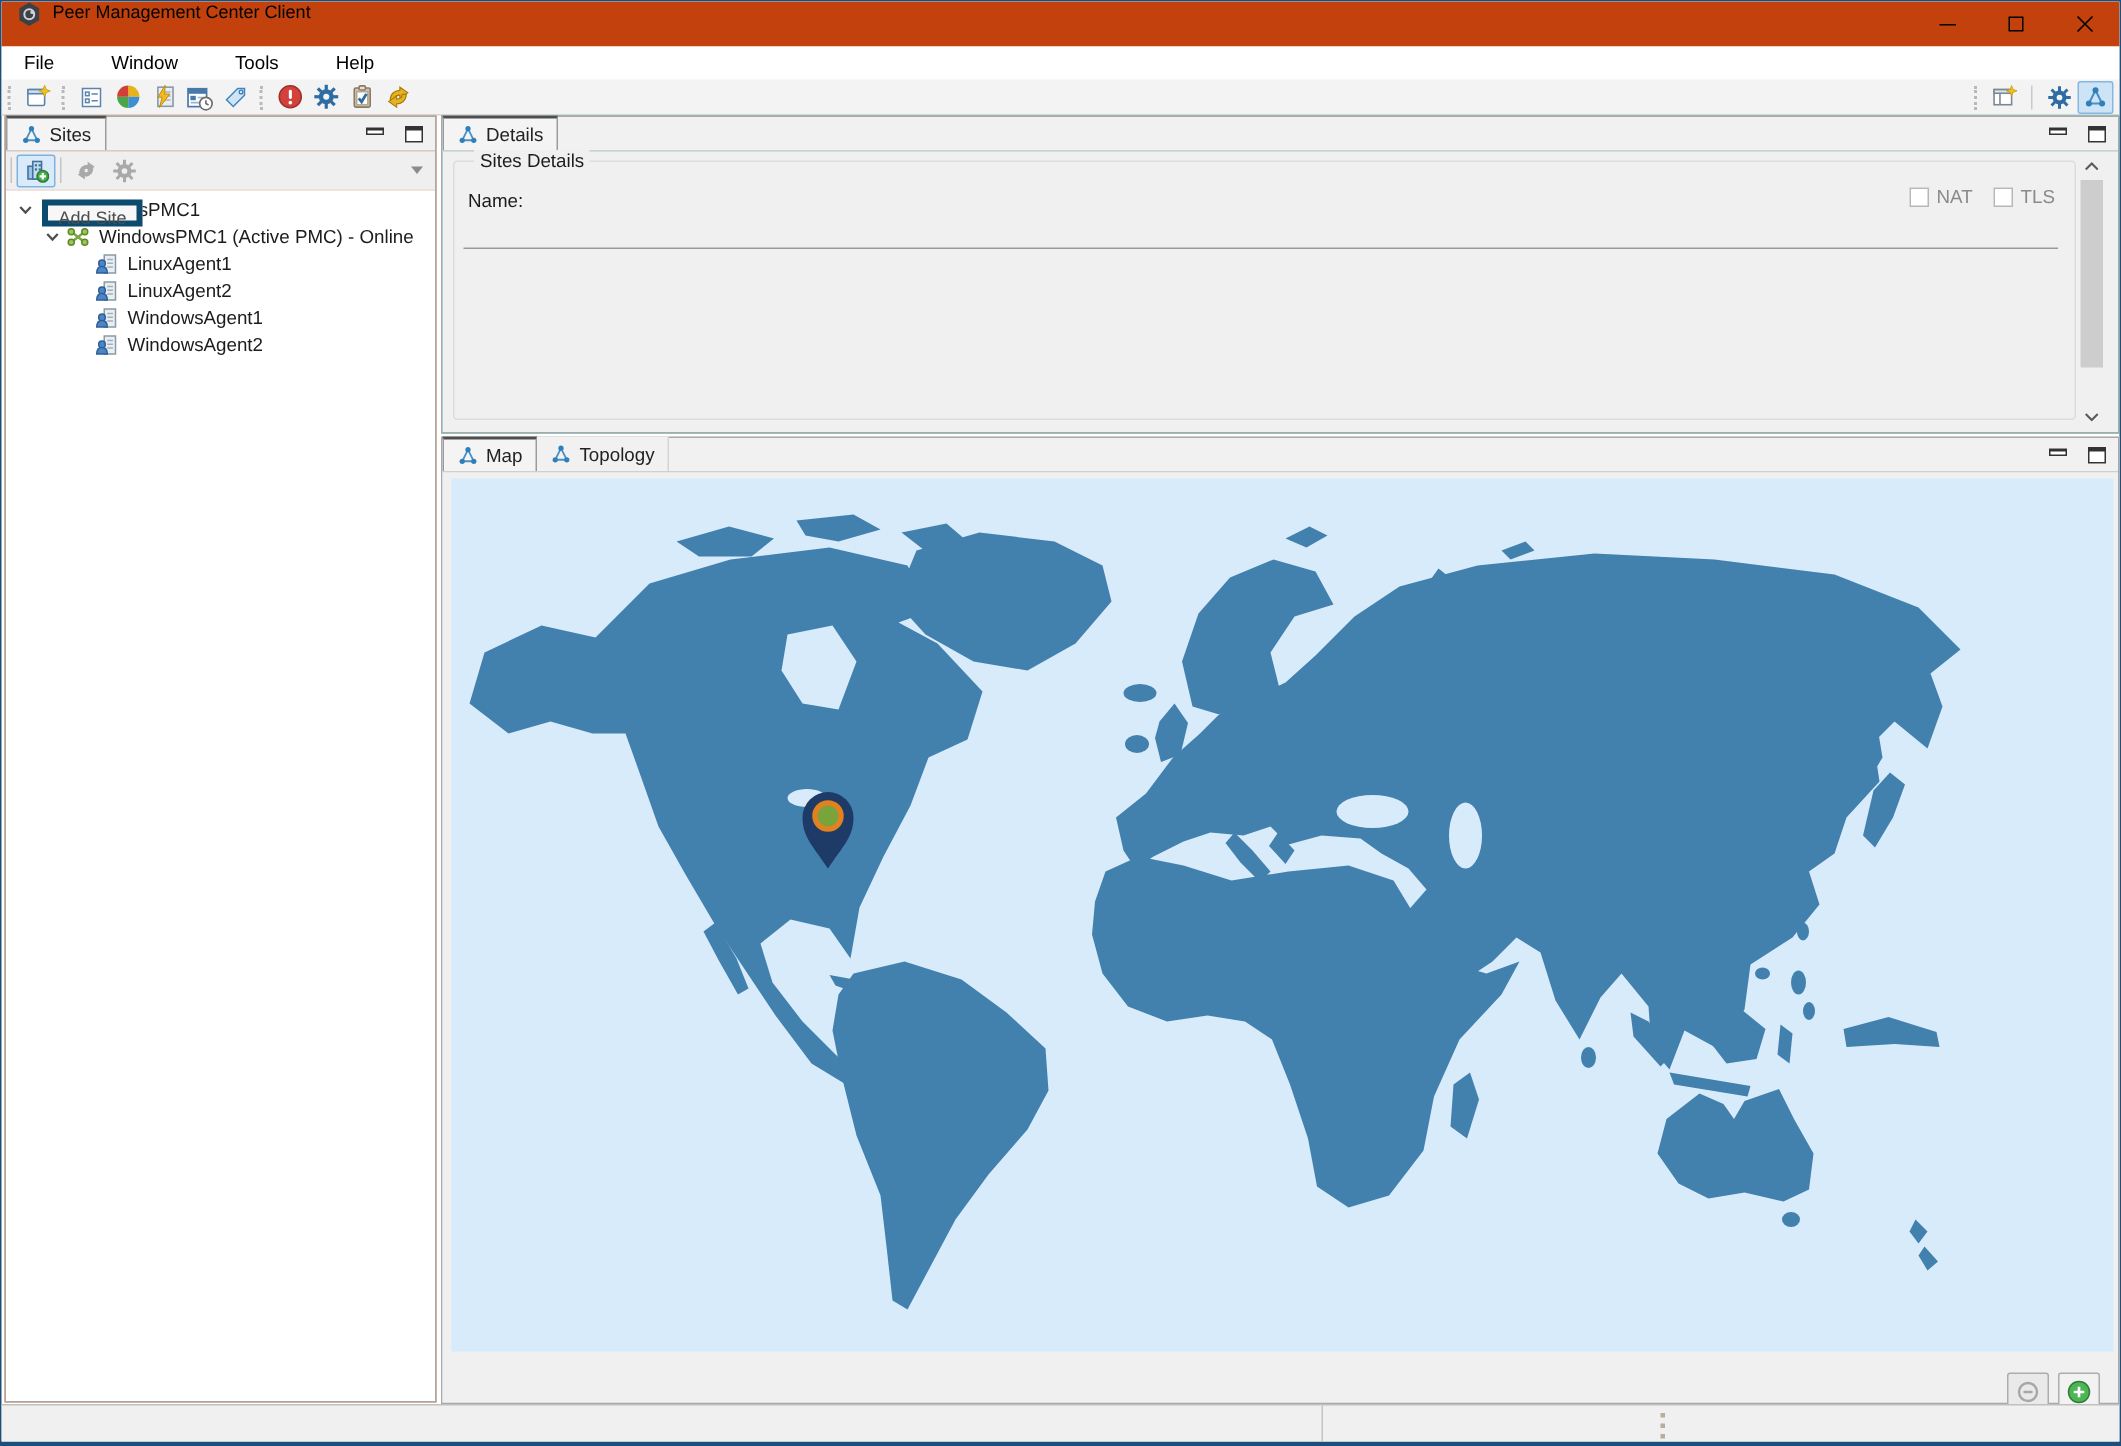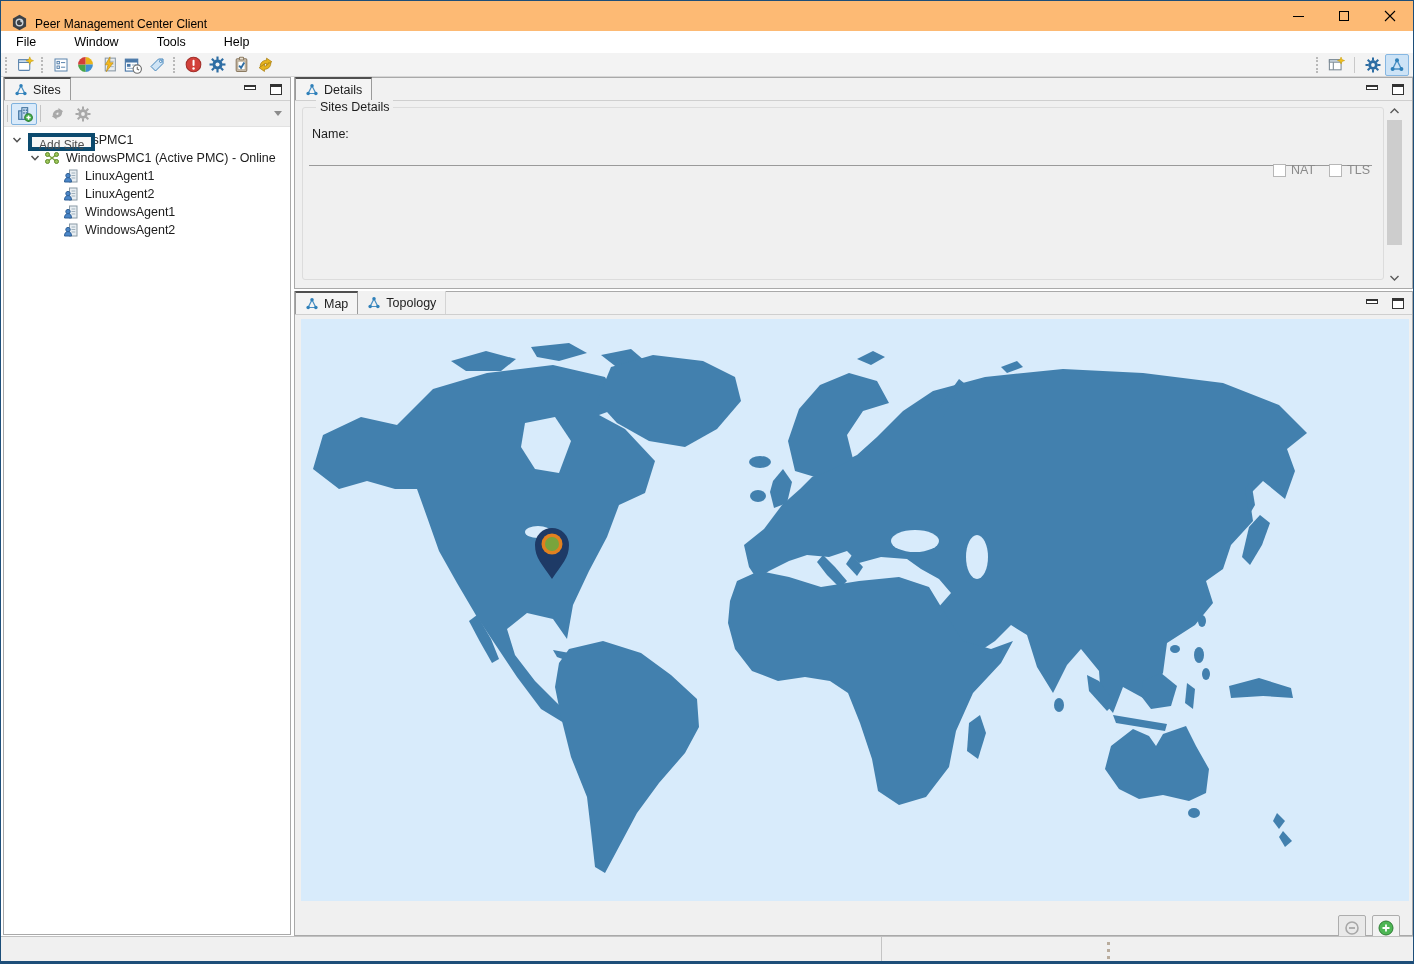--- a/index.html
+++ b/index.html
@@ -3,21 +3,21 @@
 <meta charset="utf-8">
 <style>
   * { box-sizing: border-box; margin: 0; padding: 0; }
   html,body { background:#cfcfcf; font-family:"Liberation Sans", sans-serif; }
   .window{
     position:relative; width:1414px; height:964px; background:#ffffff;
     border:1px solid #1d4e79; border-bottom:3px solid #1d4e79; overflow:hidden;
     font-size:12.5px; color:#111;
   }
   
-  .titlebar{position:absolute;left:0;top:0;right:0;height:30px;background:#fdba74;display:flex;align-items:flex-end;}
+  .titlebar{position:absolute;left:0;top:0;right:0;height:30px;background:#c2410c;display:flex;align-items:flex-start;}
   .titlebar .logo{margin-left:10px;width:17px;height:17px;flex:0 0 auto;}
   .titlebar .title{margin-left:7px;font-size:12px;color:#000;}
   .win-controls{margin-left:auto;display:flex;height:30px;}
   .win-btn{width:46px;height:30px;display:flex;align-items:center;justify-content:center;}
   .glyph-min{width:11px;height:1px;background:#000;}
   .glyph-max{width:10px;height:10px;border:1px solid #000;}
   
   .menubar{position:absolute;left:0;top:30px;right:0;height:22px;background:#fff;display:flex;align-items:center;padding-left:6px;gap:20px;}
   .menu-item{padding:0 9px;height:22px;line-height:22px;font-size:12.5px;color:#000;}
   
@@ -50,21 +50,21 @@
   .tree-row .tlabel{margin-left:4px;}
   .tooltip{position:absolute;left:24px;top:6px;height:18px;padding:0 7px;background:#f7f7f7;border:4px solid #0c4a6e;color:#4d4d4d;font-size:12px;line-height:16px;z-index:5;}
   
   .details-panel{left:293px;top:76px;width:1119px;height:212px;background:#14b8a6;}
   .details-content{position:relative;height:calc(100% - 23px);background:#f0f0f0;}
   .groupbox{position:absolute;left:7px;top:6px;right:28px;bottom:8px;border:1px solid #dcdcdc;border-radius:3px;}
   .group-title{position:absolute;left:13px;top:-1px;transform:translateY(-50%);background:#f0f0f0;padding:0 4px;font-size:12.5px;color:#1c1c1c;}
   .name-label{position:absolute;left:17px;top:26px;font-size:12.5px;color:#1c1c1c;}
   .name-underline{position:absolute;left:14px;top:64px;right:40px;height:1px;background:#9a9a9a;}
   .chk-row{position:absolute;right:42px;top:23px;display:flex;gap:14px;align-items:center;}
-  .chk{display:flex;align-items:center;gap:5px;color:#8a8a8a;font-size:12.5px;margin-top:39px;}
+  .chk{display:flex;align-items:center;gap:5px;color:#8a8a8a;font-size:12.5px;}
   .chk-box{width:13px;height:13px;background:#fff;border:1px solid #b7b7b7;}
   
   .vscroll{position:absolute;right:9px;top:2px;width:17px;height:182px;background:#f0f0f0;}
   .vs-arrow{position:absolute;left:0;width:17px;height:15px;display:flex;align-items:center;justify-content:center;color:#5a5a5a;font-size:9px;}
   .vs-thumb{position:absolute;left:1px;top:17px;width:15px;height:125px;background:#cdcdcd;}
   
   .map-panel{left:293px;top:290px;width:1119px;height:645px;background:#f0f0f0;}
   .map-body{position:relative;height:calc(100% - 23px);background:#f0f0f0;}
   .map-canvas{position:absolute;left:6px;top:4px;width:1108px;height:582px;background:var(--color-map_water,#d8ebfb);}
   .map-footer{position:absolute;left:6px;right:6px;top:590px;height:46px;display:flex;align-items:center;justify-content:flex-end;gap:6px;padding-right:6px;}

